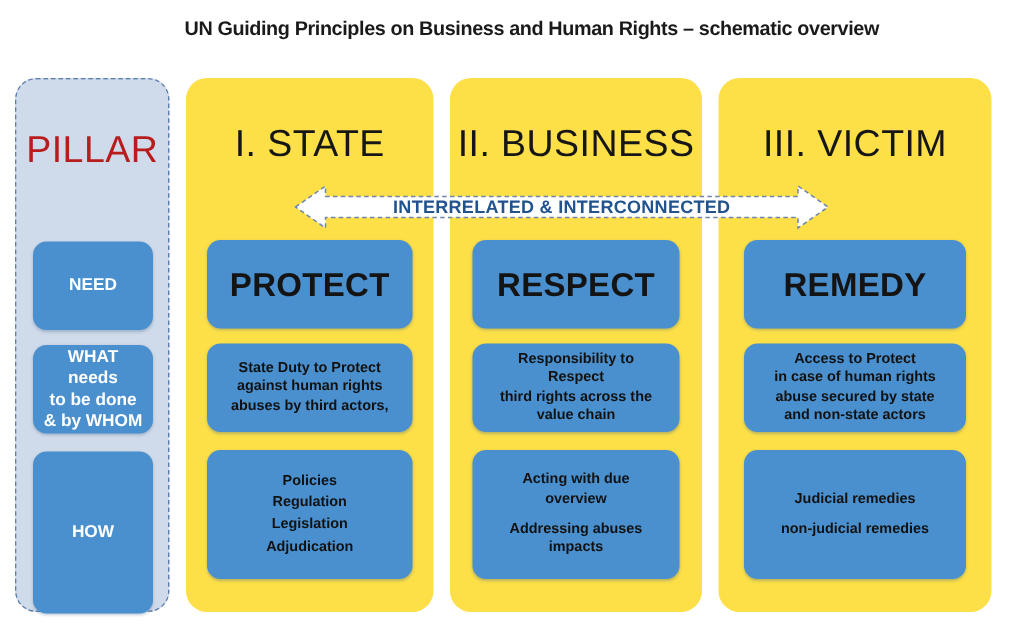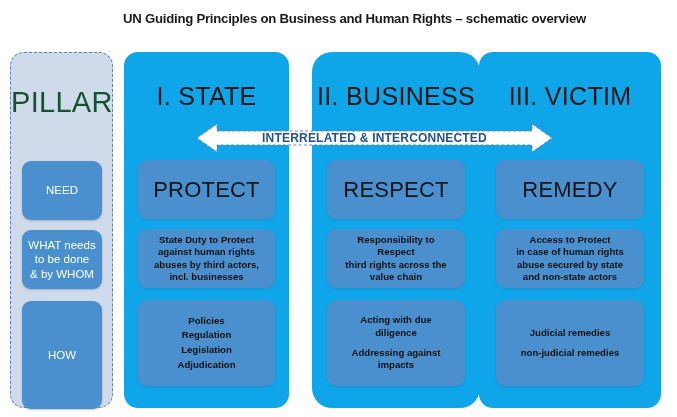--- a/index.html
+++ b/index.html
@@ -29,48 +29,48 @@
     color: #1a1a1a;
     margin-left: 16px;
   }
 
   
   .column {
     position: absolute;
     top: 52px;
     height: 356px;
     border-radius: 14px;
-    background: #0ea5e9;
+    background: #fde047;
     box-sizing: border-box;
   }
   .column.pillar {
     left: 10px;
     width: 103px;
     border: 1px dashed #5f7fb0;
     background: #cfdaea;
   }
   .column.c1 { left: 124px; width: 165px; }
-  .column.c2 { left: 312px; width: 168px; border-radius: 20px; }
+  .column.c2 { left: 300px; width: 168px; }
   .column.c3 { left: 479px; width: 182px; padding-left: 13px; }
 
   .col-heading {
     position: absolute;
     left: 0;
     top: 30px;
     width: 100%;
     text-align: center;
     font-size: 25px;
     font-weight: normal;
     letter-spacing: 0.3px;
     color: #161616;
   }
   .column.pillar .col-heading {
     top: 33px;
-    font-size: 29px;
-    color: #14532d;
+    font-size: 25px;
+    color: #b91c1c;
   }
 
   
   .box {
     position: absolute;
     border-radius: 9px;
     background: #4a90ce;
     box-sizing: border-box;
     display: flex;
     align-items: center;
@@ -84,34 +84,34 @@
     box-sizing: border-box;
   }
   .box .line { display: block; }
 
   
   .pillar .box {
     left: 11px;
     width: 80px;
     color: #ffffff;
     font-size: 11.5px;
-    font-weight: normal;
+    font-weight: bold;
   }
   .pillar .box .line { line-height: 1.22; }
   .pillar .box-need    { top: 108px; height: 59px; }
   .pillar .box-what    { top: 177px; height: 59px; }
   .pillar .box-how     { top: 248px; height: 108px; }
 
   
   .box-action {
     top: 108px;
     height: 59px;
     font-size: 22px;
     color: #141414;
-    font-weight: normal;
+    font-weight: bold;
     letter-spacing: 0.2px;
   }
   
   .box-desc {
     top: 177px;
     height: 59px;
     font-size: 9.6px;
     font-weight: bold;
     color: #111111;
   }
@@ -192,21 +192,20 @@
     <span class="lines">
       <span class="line">PROTECT</span>
     </span>
   </div>
 
   <div class="box box-desc">
     <span class="lines">
       <span class="line">State Duty to Protect</span>
       <span class="line">against human rights</span>
       <span class="line">abuses by third actors,</span>
-      <span class="line">incl. businesses</span>
     </span>
   </div>
 
   <div class="box box-items">
     <span class="lines">
       <span class="line">Policies</span>
       <span class="line">Regulation</span>
       <span class="line">Legislation</span>
       <span class="line">Adjudication</span>
     </span>
@@ -227,23 +226,23 @@
       <span class="line">Responsibility to</span>
       <span class="line">Respect</span>
       <span class="line">third rights across the</span>
       <span class="line">value chain</span>
     </span>
   </div>
 
   <div class="box box-items spaced">
     <span class="lines">
       <span class="line">Acting with due</span>
-      <span class="line">diligence</span>
+      <span class="line">overview</span>
       <span class="gap"></span>
-      <span class="line">Addressing against</span>
+      <span class="line">Addressing abuses</span>
       <span class="line">impacts</span>
     </span>
   </div>
 </div>
 
 <div class="column c3">
   <div class="col-heading">III. VICTIM</div>
 
   <div class="box box-action">
     <span class="lines">

